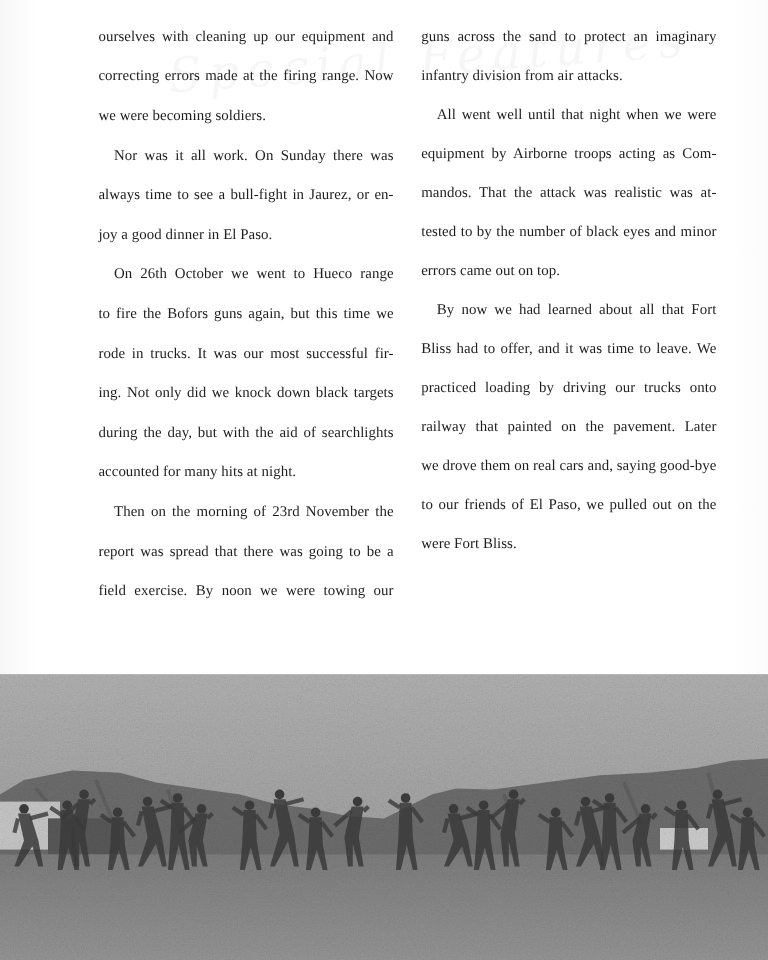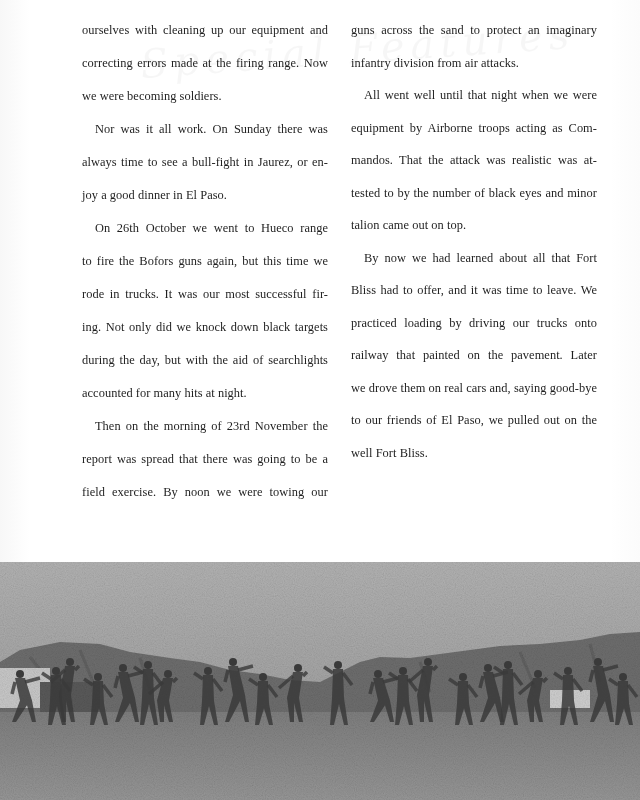--- a/index.html
+++ b/index.html
@@ -93,28 +93,28 @@
       <div class="line">report was spread that there was going to be a</div>
       <div class="line">field exercise.  By noon we were towing our</div>
     </div>
   <div class="column col-right" id="col-right">
       <div class="line">guns across the sand to protect an imaginary</div>
       <div class="line last">infantry division from air attacks.</div>
       <div class="line indent">All went well until that night when we were</div>
       <div class="line">equipment by Airborne troops acting as Com-</div>
       <div class="line">mandos.  That the attack was realistic was at-</div>
       <div class="line">tested to by the number of black eyes and minor</div>
-      <div class="line last">talion came out on top.</div>
+      <div class="line last">errors came out on top.</div>
       <div class="line indent">By now we had learned about all that Fort</div>
       <div class="line">Bliss had to offer, and it was time to leave.  We</div>
       <div class="line">practiced loading by driving our trucks onto</div>
       <div class="line">railway that painted on the pavement.  Later</div>
       <div class="line">we drove them on real cars and, saying good-bye</div>
       <div class="line">to our friends of El Paso, we pulled out on the</div>
-      <div class="line last">well Fort Bliss.</div>
+      <div class="line last">were Fort Bliss.</div>
     </div>
 
   <div class="photo">
     <svg width="640" height="238" viewBox="0 0 640 238">
       <defs>
         <filter id="grain" x="0" y="0" width="100%" height="100%">
           <feTurbulence type="fractalNoise" baseFrequency="0.9" numOctaves="2" seed="3" result="noise"></feTurbulence>
           <feColorMatrix type="saturate" values="0" in="noise" result="mono"></feColorMatrix>
           <feComponentTransfer in="mono" result="mono2">
             <feFuncA type="table" tableValues="0 0.45"></feFuncA>

